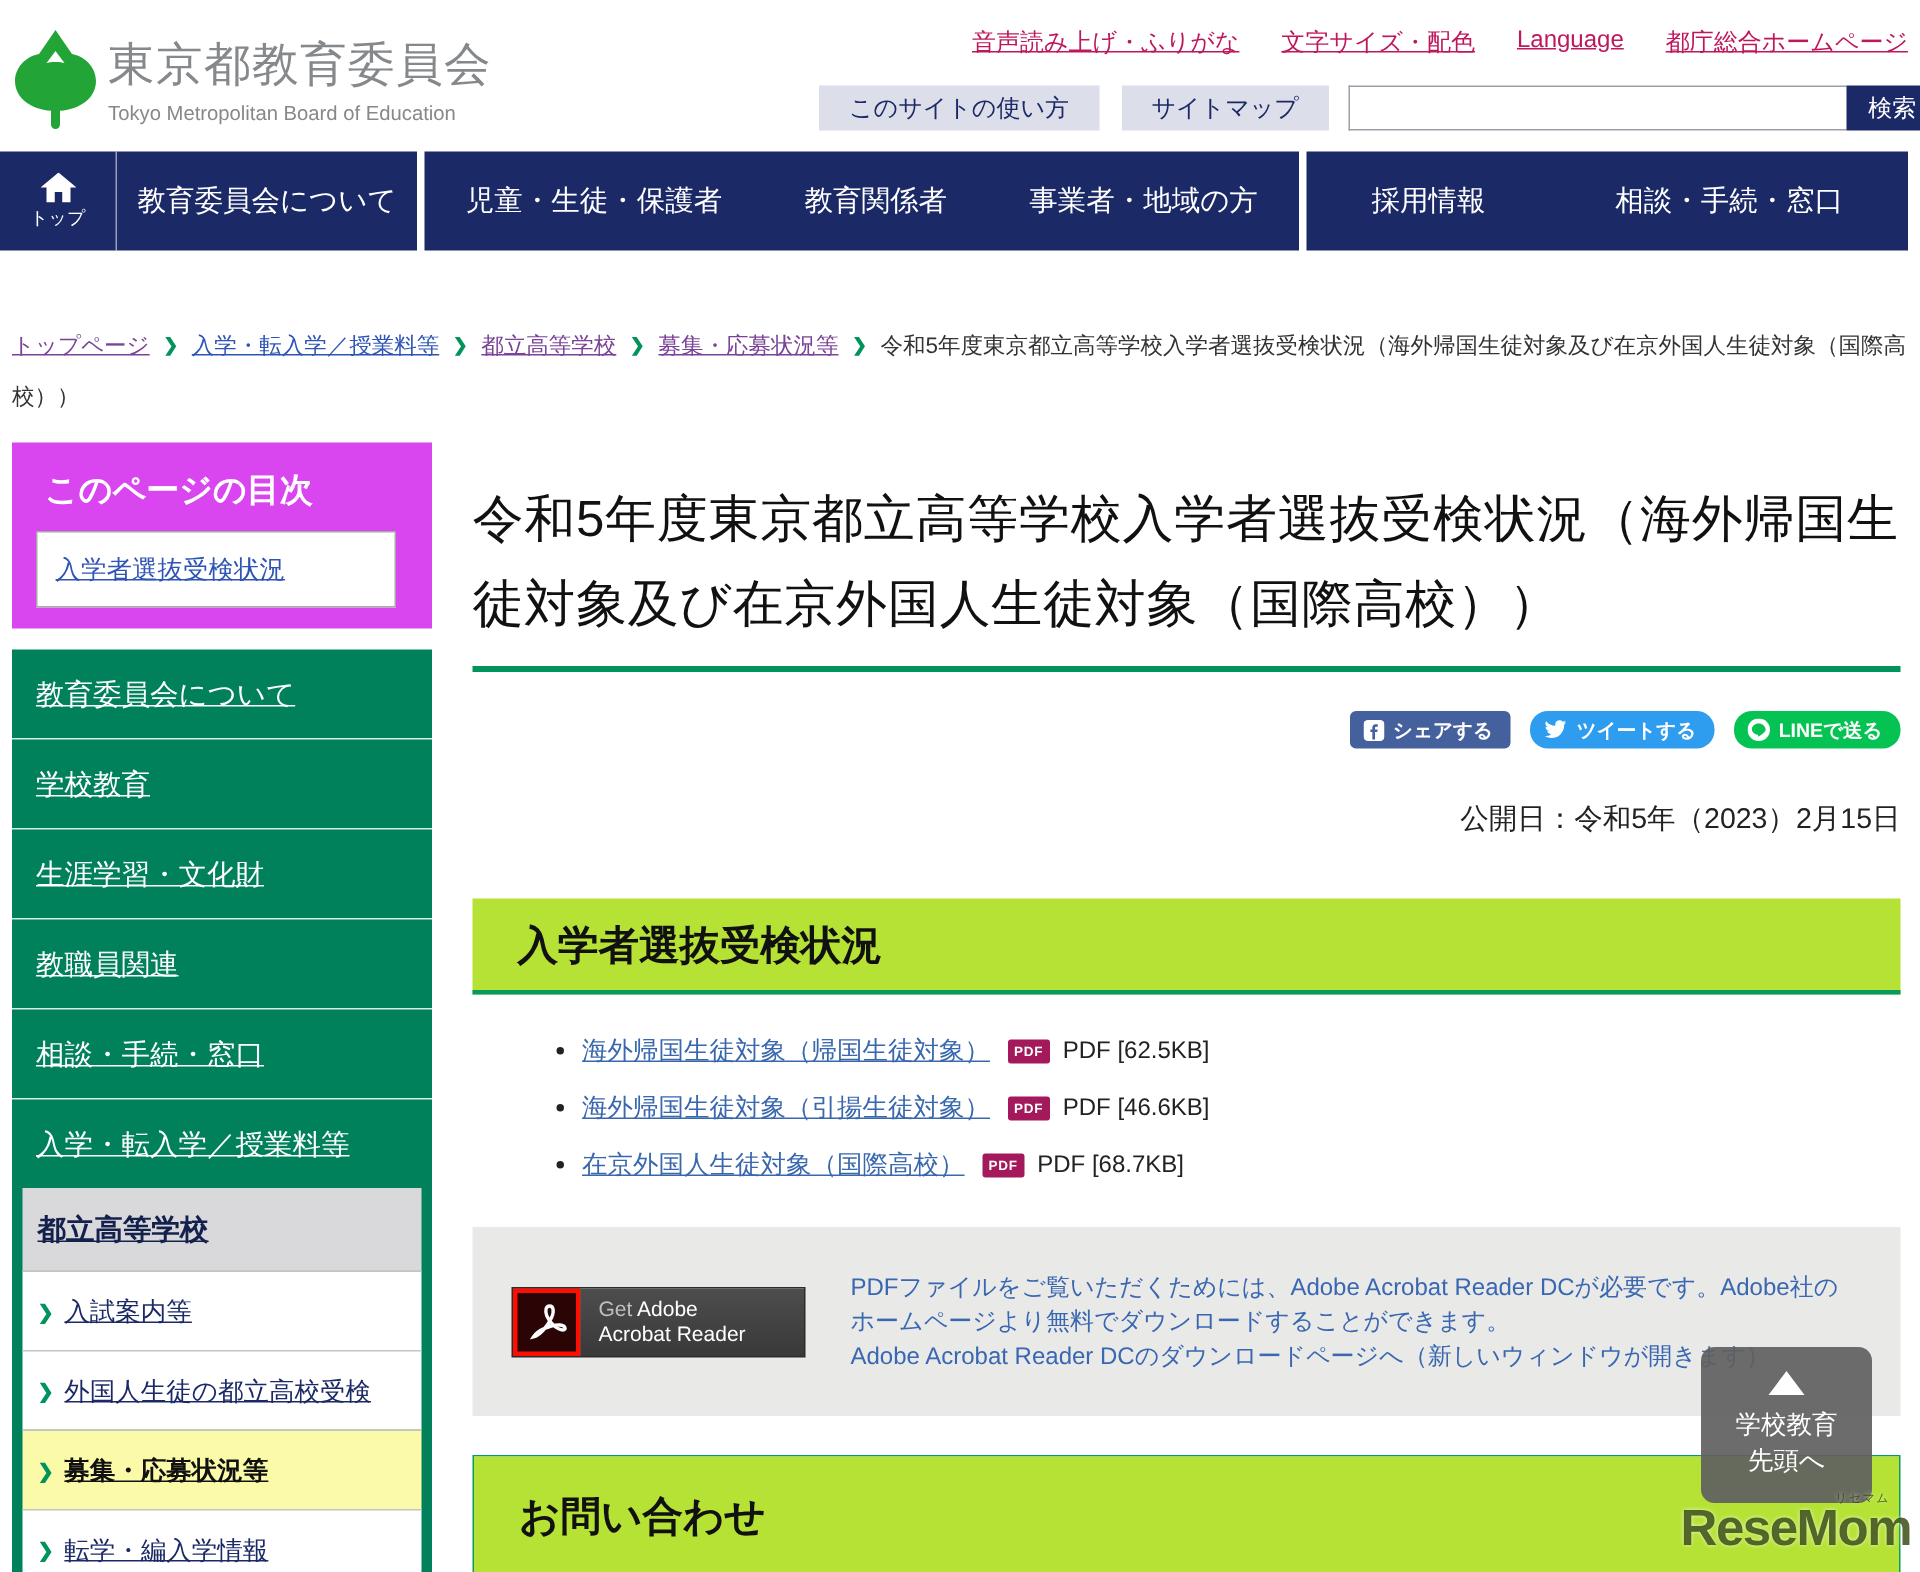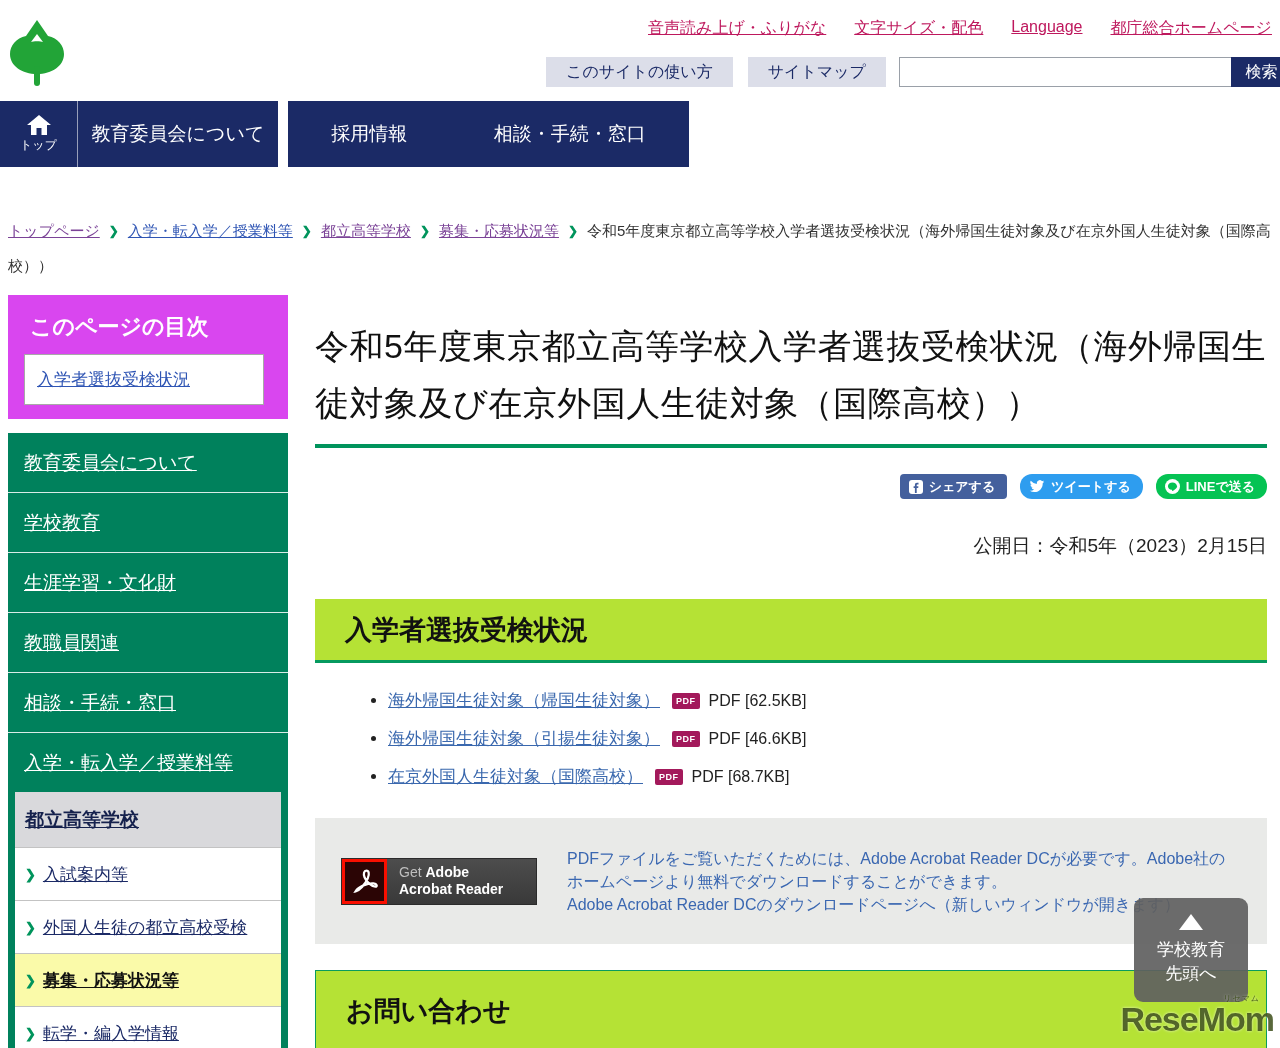--- a/index.html
+++ b/index.html
@@ -86,21 +86,21 @@
   .bullet { width:5px; height:5px; background:#222; border-radius:50%; margin-right:12px; }
   .pdf-list a { color:#3a68ae; font-size:17px; text-decoration:underline; }
   .pdf-badge { background:#a3195b; color:#fff; font-size:9px; font-weight:bold; padding:3px 4px; border-radius:2px; margin:0 9px 0 12px; letter-spacing:.5px; }
   .pdf-size { font-size:16px; color:#222; }
 
   .adobe-box { margin-top:30px; background:#e9eae8; height:126px; display:flex; align-items:center; padding:0 26px; }
   .adobe-badge { width:196px; height:47px; display:flex; flex-shrink:0; border:1px solid #2b2b2b; }
   .adobe-badge .icon-sq { width:45px; height:45px; background:#2b0505; border:3px solid #fa0f00; display:flex; align-items:center; justify-content:center; }
   .adobe-badge .badge-right { flex:1; background:linear-gradient(#4d4d4d,#393939); color:#fff; padding:5px 0 0 12px; line-height:17px; font-size:14px; }
   .badge-get { color:#bfbfbf; }
-  .badge-brand, .badge-line2 { font-weight:bold; color:#fff; }
+  .badge-brand, .badge-line2 { font-weight:normal; color:#fff; }
   .adobe-text { margin-left:30px; width:660px; font-size:16px; line-height:23px; color:#3a67b1; }
   .adobe-text .adobe-link { color:#3a67b1; text-decoration:none; }
 
   .contact-box { margin-top:26px; border:1px solid #0a9b5e; }
   .contact-head { background:#b5e235; padding:22px 0 22px 30px; font-size:27px; font-weight:bold; color:#111; }
 
   
   .page-top { position:absolute; left:1134px; top:898px; width:114px; height:104px; background:rgba(96,96,96,.92); border-radius:9px; color:#fff; display:flex; flex-direction:column; align-items:center; justify-content:center; z-index:40; font-size:17px; line-height:24px; cursor:pointer; }
   .page-top .tri { width:0; height:0; border-left:12px solid transparent; border-right:12px solid transparent; border-bottom:16px solid #fff; margin-bottom:8px; }
 
@@ -108,20 +108,24 @@
   .watermark .ruby { position:absolute; right:14px; top:-7px; font-size:8px; letter-spacing:1px; font-weight:normal; }
 </style>
 </head>
 <body>
 
 <div class="logo-wrap">
   <svg class="logo-mark" viewBox="0 0 62 74">
     <path d="M31 6 L42 22 C52 24 58 32 58 40 C58 52 46 60 31 60 C16 60 4 52 4 40 C4 32 10 24 20 22 Z M31 20 L25 28 C27 27 35 27 37 28 Z" fill="#22a437"></path>
     <rect x="28" y="52" width="6" height="20" rx="3" fill="#22a437"></rect>
   </svg>
+  <div class="logo-text">
+    <div class="logo-title">東京都教育委員会</div>
+    <div class="logo-sub">Tokyo Metropolitan Board of Education</div>
+  </div>
 </div>
 
 <div class="util-links">
   <a>音声読み上げ・ふりがな</a>
   <a>文字サイズ・配色</a>
   <a>Language</a>
   <a>都庁総合ホームページ</a>
 </div>
 
 <div class="header-actions">
@@ -137,20 +141,25 @@
   <div class="gnav-block b1">
     <div class="gnav-home">
       <svg width="24" height="20" viewBox="0 0 24 20">
         <path d="M12 0 L0 10 H4 V20 H9.5 V13 H14.5 V20 H20 V10 H24 Z" fill="#ffffff"></path>
       </svg>
       <span class="homelabel">トップ</span>
     </div>
     <div class="gnav-item">教育委員会について</div>
   </div>
   <div class="gnav-gap"></div>
+  <div class="gnav-block b2">
+    <div class="gnav-item">児童・生徒・保護者</div>
+    <div class="gnav-item">教育関係者</div>
+    <div class="gnav-item">事業者・地域の方</div>
+  </div>
   <div class="gnav-gap"></div>
   <div class="gnav-block b3">
     <div class="gnav-item">採用情報</div>
     <div class="gnav-item">相談・手続・窓口</div>
   </div>
 </nav>
 
 <div class="breadcrumb">
   <a class="bc-visited">トップページ</a><span class="bc-sep">❯</span><a class="bc-blue">入学・転入学／授業料等</a><span class="bc-sep">❯</span><a class="bc-visited">都立高等学校</a><span class="bc-sep">❯</span><a class="bc-visited">募集・応募状況等</a><span class="bc-sep">❯</span><span class="bc-current">令和5年度東京都立高等学校入学者選抜受検状況（海外帰国生徒対象及び在京外国人生徒対象（国際高校））</span>
 </div>

